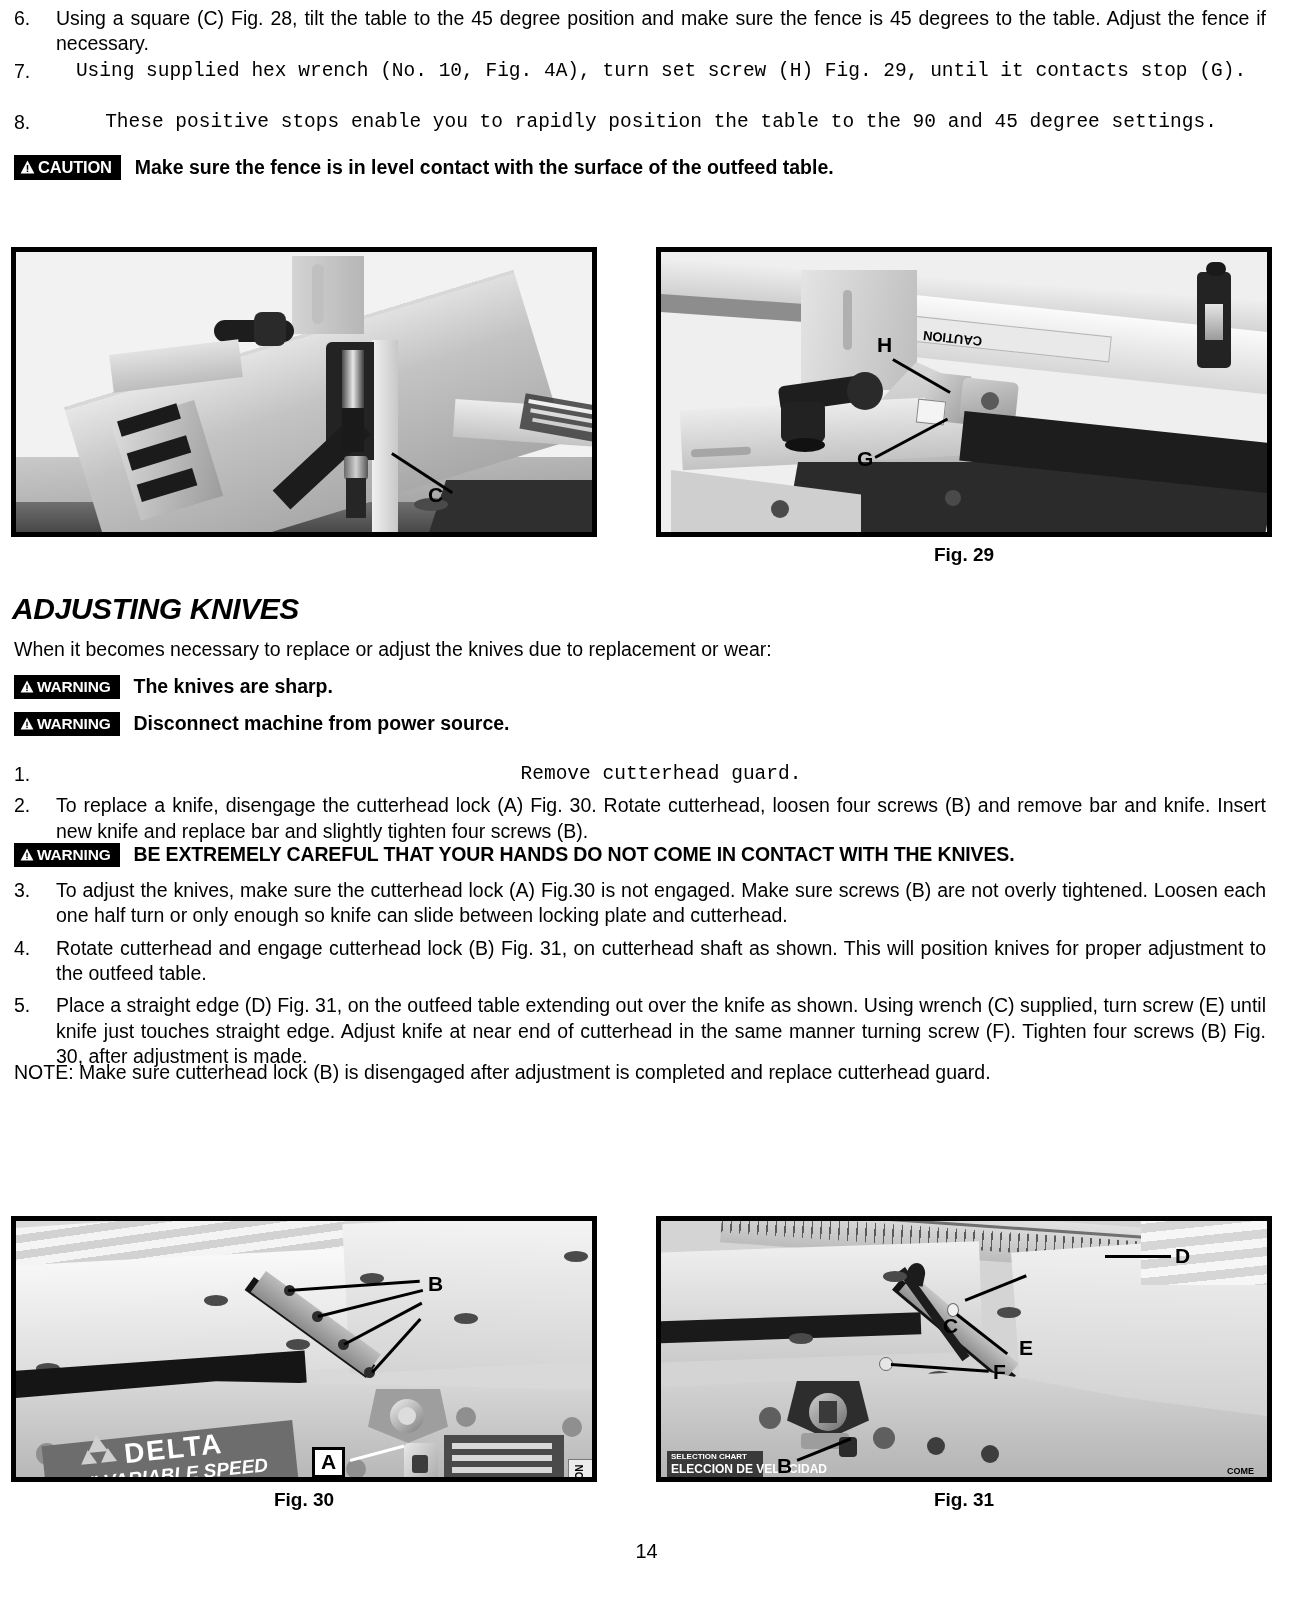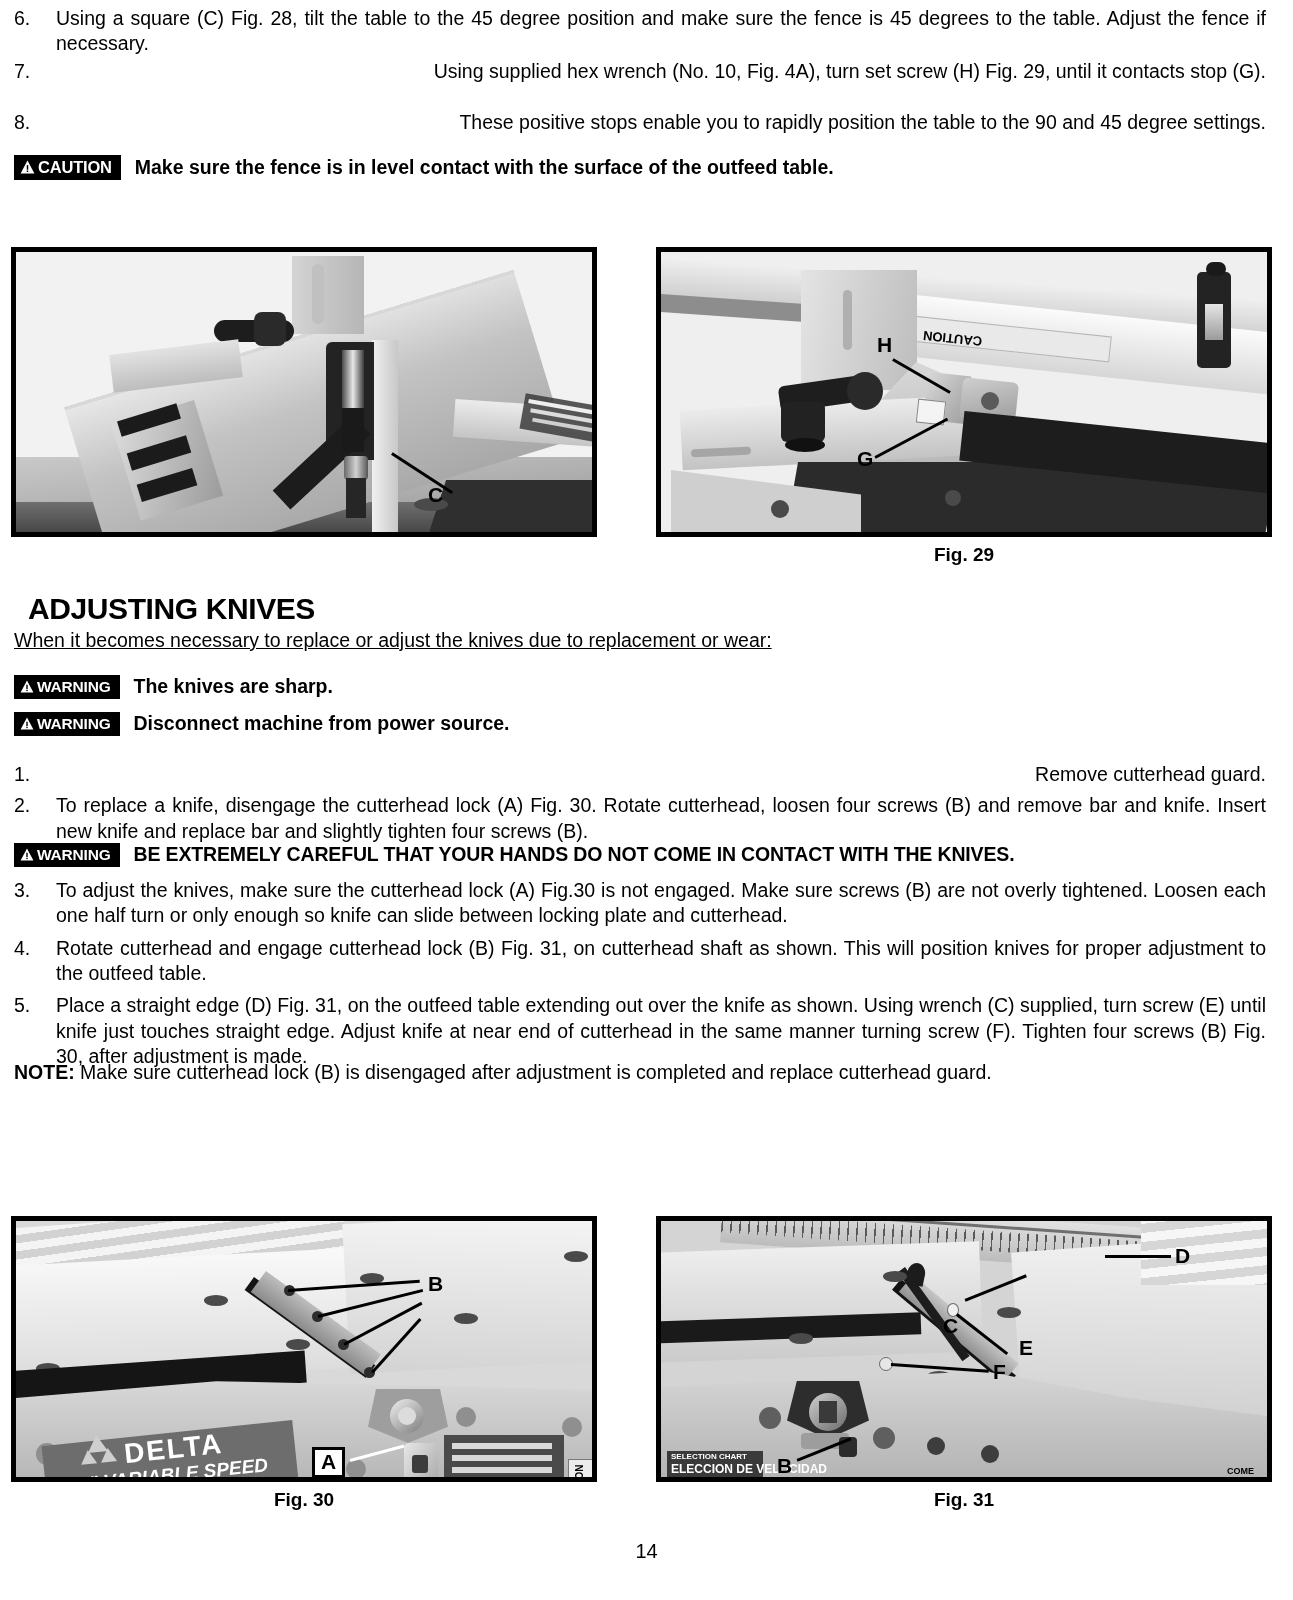--- a/index.html
+++ b/index.html
@@ -13,21 +13,21 @@
     position: relative;
     overflow: hidden;
   }
 
   .page { position: relative; width: 1293px; height: 1600px; padding: 0 14px; }
 
   
   .step { display: flex; align-items: flex-start; font-size: 19.5px; line-height: 1.30; }
   .step-num { width: 42px; flex: 0 0 42px; text-align: left; }
   .step-body { flex: 1 1 auto; text-align: justify; padding-right: 6px; }
-  .step-body.nojust { text-align: right; }
+  .step-body.nojust { text-align: center; font-family: Liberation Mono, monospace; }
   .gap-lg { height: 26px; }
 
   
   .alert-row { display: flex; align-items: center; }
   .badge {
     background: #000000;
     color: #ffffff;
     display: inline-flex;
     align-items: center;
     gap: 3px;
@@ -47,24 +47,24 @@
   }
   .alert-text.wide { font-size: 19.5px; letter-spacing: -0.15px; }
 
   
   .section-heading {
     font-size: 30px;
     font-weight: bold;
     letter-spacing: -0.4px;
     margin: 0;
   }
-  .section-intro { font-size: 19.5px; line-height: 1.3; margin-top: 1px; text-decoration: underline; }
+  .section-intro { font-size: 19.5px; line-height: 1.3; margin-top: 10px; }
 
   .note-line { font-size: 19.5px; line-height: 1.3; }
-  .note-label { font-weight: bold; }
+  .note-label { font-weight: normal; }
 
   
   .fig-row { position: absolute; left: 0; width: 1293px; }
   .fig { position: absolute; }
   .fig-frame {
     border: 5px solid #000;
     background: #bfbfbf;
     overflow: hidden;
     position: relative;
   }
@@ -260,21 +260,21 @@
           <div class="leader" style="left:232px; top:106px; width:66px; transform:rotate(30deg);"></div>
           <div class="callout" style="left:216px; top:82px;">H</div>
           <div class="leader" style="left:214px; top:204px; width:82px; transform:rotate(-28deg);"></div>
           <div class="callout" style="left:196px; top:196px;">G</div>
         </div>
       </div>
       <div class="fig-caption">Fig. 29</div>
     </div>
   </div>
 
-  <h1 class="section-heading" style="position:absolute; left:28px; top:592px;">ADJUSTING KNIVES</h1>
+  <h1 class="section-heading" style="position:absolute; left:12px; top:592px;font-style:italic;">ADJUSTING KNIVES</h1>
 
   <div class="section-intro" style="position:absolute; left:14px; top:627px; width:1258px;">When it becomes necessary to replace or adjust the knives due to replacement or wear:</div>
 
   <div class="alert-row" style="position:absolute; left:14px; top:675px;">
     <span class="badge badge-warning">
       <span>
         <svg width="14" height="13" viewBox="0 0 15 14" aria-hidden="true">
           <path d="M7.5 0.6 L14.4 13.4 L0.6 13.4 Z" fill="#ffffff"></path>
           <rect x="6.75" y="5.1" width="1.5" height="4.6" fill="#000000"></rect>
           <rect x="6.75" y="10.5" width="1.5" height="1.5" fill="#000000"></rect>

